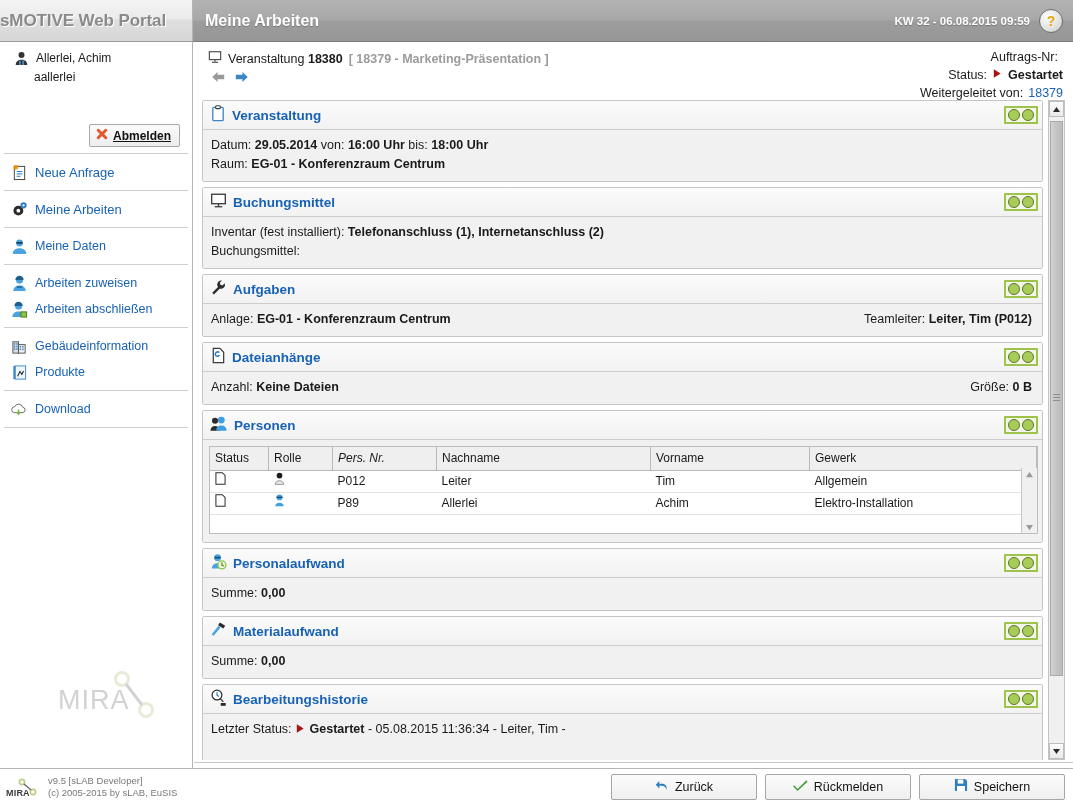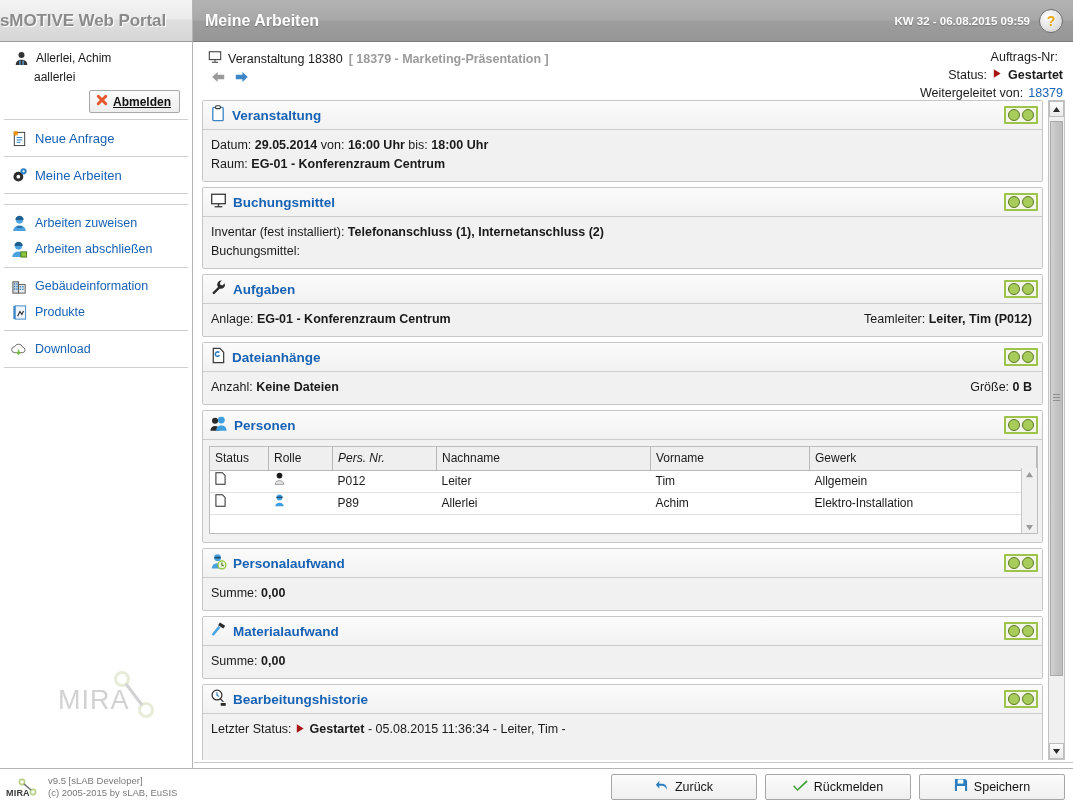--- a/index.html
+++ b/index.html
@@ -110,20 +110,21 @@
   .logout-wrap { display: flex; justify-content: flex-end; }
   .btn-logout {
     display: inline-flex; align-items: center; gap: 5px;
     background: linear-gradient(to bottom, #fbfbfb, #ededed);
     border: 1px solid #a8a8a8;
     border-radius: 2px;
     padding: 3px 8px 3px 6px;
     font-size: 12px; font-weight: bold;
     color: #111;
     cursor: pointer;
+    margin-top: 34px;
   }
   .btn-logout .lbl { text-decoration: underline; }
 
   .nav-group {
     margin: 0 4px;
     border-bottom: 1px solid #cfcfcf;
     padding: 5px 0 5px 0;
   }
   .nav-item {
     display: flex; align-items: center; gap: 7px;
@@ -178,21 +179,21 @@
     position: relative;
     height: 60px;
     padding: 8px 12px 0 14px;
     box-sizing: border-box;
   }
   .crumb-line {
     display: flex; align-items: center; gap: 6px;
     font-size: 12.5px;
   }
   .crumb-main { color: #1a1a1a; }
-  .crumb-main b { font-weight: normal; }
+  .crumb-main b { font-weight: bold; }
   .crumb-sub { color: #9b9b9b; font-weight: bold; }
   .crumb-arrows {
     display: flex; align-items: center; gap: 8px;
     margin-top: 3px; padding-left: 2px;
   }
   .arrow-btn { cursor: pointer; display: inline-flex; }
 
   .order-meta {
     position: absolute;
     right: 10px; top: 6px;
@@ -479,20 +480,30 @@
                 <circle cx="13.3" cy="4.6" r="3.3"></circle>
               </g>
             <circle cx="13.3" cy="4.6" r="1.2" fill="#fff"></circle>
           </svg>
         </span>
         <span class="nav-label">Meine Arbeiten</span>
       </div>
     </div>
 
     <div class="nav-group">
+      <div class="nav-item">
+        <span class="nav-icon">
+          <svg width="17" height="17" viewBox="0 0 18 18">
+            <circle cx="9" cy="5.2" r="3.6" fill="#4aa3e0"></circle>
+            <rect x="5.6" y="4.2" width="6.8" height="1.9" rx="0.9" fill="#1b3d57"></rect>
+            <path d="M1.8 17c0-4 3.2-6.2 7.2-6.2s7.2 2.2 7.2 6.2z" fill="#4aa3e0"></path>
+          </svg>
+        </span>
+        <span class="nav-label">Meine Daten</span>
+      </div>
     </div>
 
     <div class="nav-group">
       <div class="nav-item">
         <span class="nav-icon">
           <svg width="17" height="17" viewBox="0 0 18 18">
             <circle cx="9" cy="5.4" r="3.8" fill="#4aa3e0"></circle>
             <path d="M4.6 5.2a4.4 4.4 0 018.8 0z" fill="#1f5f8f"></path>
             <path d="M2.4 17c0-3.9 3-6 6.6-6s6.6 2.1 6.6 6z" fill="#4aa3e0"></path>
             <rect x="6.2" y="12" width="5.6" height="1.5" fill="#1f5f8f"></rect>

